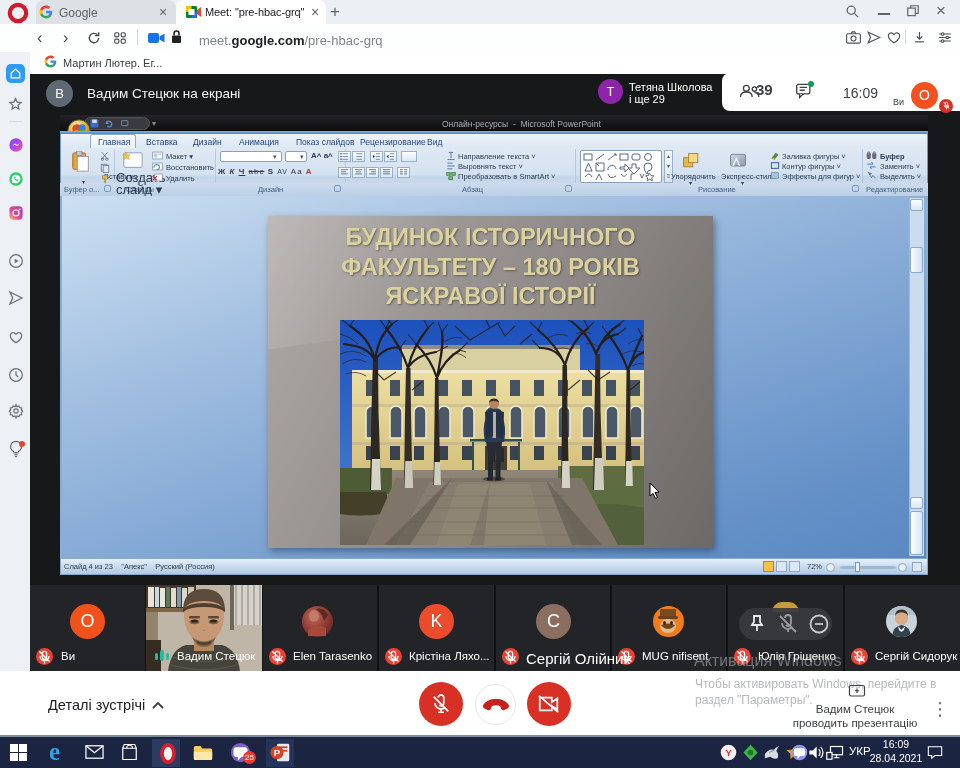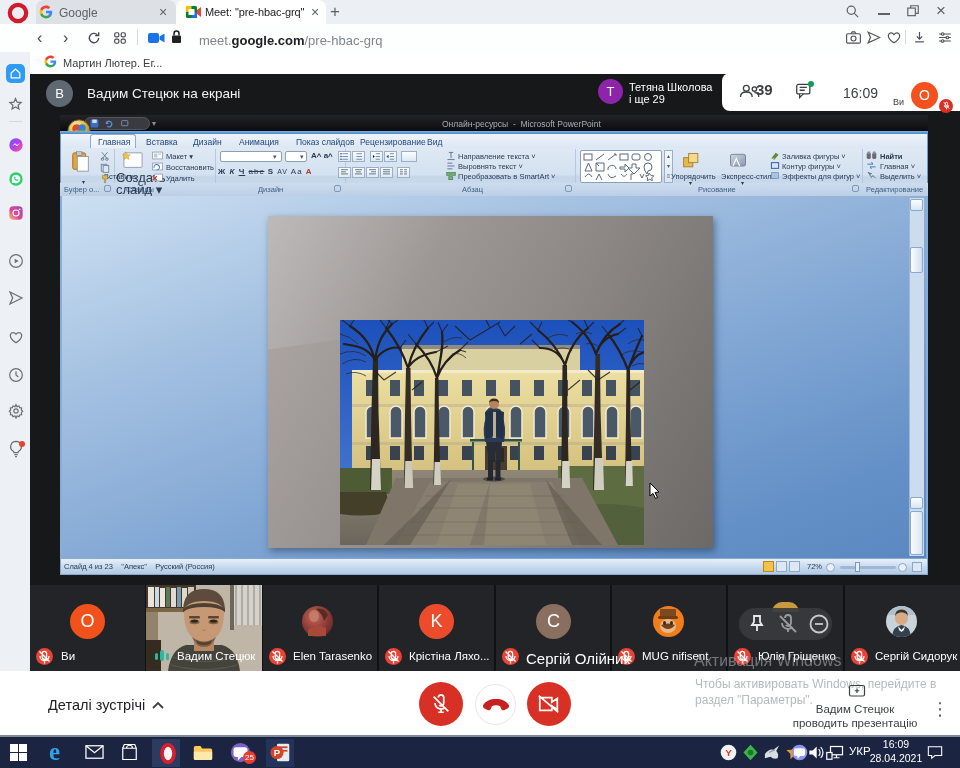--- a/index.html
+++ b/index.html
@@ -419,25 +419,25 @@
       <rect x="2" y="2" width="10" height="8" fill="#aac4de" stroke="#6a8ab0"></rect>
     </svg>
  <div class="abs" style="left:722px;top:57px;font-size:7.5px;color:#2a3a52;">Эффекты для фигур ˅</div>
 
  <svg class="abs" style="left:806px;top:36px" width="11" height="9" viewBox="0 0 16 12">
       <rect x="1" y="2" width="6" height="9" rx="2" fill="#6a6a72"></rect>
       <rect x="9" y="2" width="6" height="9" rx="2" fill="#6a6a72"></rect>
       <rect x="2" y="0" width="4" height="4" rx="1" fill="#8a8a92"></rect>
       <rect x="10" y="0" width="4" height="4" rx="1" fill="#8a8a92"></rect>
     </svg>
- <div class="abs" style="left:820px;top:37px;font-size:7.5px;color:#2a3a52;font-weight:bold;">Найти</div>
+ <div class="abs" style="left:820px;top:37px;font-size:7.5px;color:#2a3a52;font-weight:bold;">Буфер</div>
  <svg class="abs" style="left:806px;top:46px" width="11" height="9" viewBox="0 0 16 12">
       <path d="M2 4 h8 l-2 -3 M14 8 h-8 l2 3" fill="none" stroke="#3a7aba" stroke-width="1.4"></path>
     </svg>
- <div class="abs" style="left:820px;top:47px;font-size:7.5px;color:#2a3a52;">Главная ˅</div>
+ <div class="abs" style="left:820px;top:47px;font-size:7.5px;color:#2a3a52;">Заменить ˅</div>
  <svg class="abs" style="left:806px;top:56px" width="11" height="9" viewBox="0 0 16 12">
       <path d="M3 1 l5 8 2-3 4 4" fill="none" stroke="#5a6a7e" stroke-width="1.3"></path>
       <path d="M3 1 l6 2 -3 2z" fill="#5a6a7e"></path>
     </svg>
  <div class="abs" style="left:820px;top:57px;font-size:7.5px;color:#2a3a52;">Выделить ˅</div>
 
  <div class="abs" id="wkspace" style="left:0;top:81px;width:868px;height:362px;background:linear-gradient(160deg,#cde0f2 0%,#a3c0e1 30%,#7fa5d3 60%,#6390c7 85%,#5b88c0 100%);border-left:2px solid #87aed8;border-right:2px solid #87aed8;"></div>
 
  <div class="abs" style="left:0;top:443px;width:868px;height:17px;background:linear-gradient(#e7f0f9,#c3d7ec 60%,#b1c9e4);border:1px solid #8aa8cc;"></div>
  <div class="abs" style="left:4px;top:447px;font-size:7.5px;color:#2a3a4a;">Слайд 4 из 23&nbsp;&nbsp;&nbsp;&nbsp;"Апекс"&nbsp;&nbsp;&nbsp;&nbsp;Русский (Россия)</div>
@@ -452,20 +452,21 @@
  <div class="abs" style="left:852px;top:447px;width:10px;height:10px;background:#dde8f4;border:1px solid #8aa8cc;"></div>
 
  <div class="abs" style="left:849px;top:83px;width:15px;height:358px;background:#cadcee;border-left:1px solid #9fb8d8;"></div>
  <div class="abs" style="left:850px;top:84px;width:13px;height:12px;background:linear-gradient(#fdfeff,#d7e5f2);border:1px solid #8aa8cc;border-radius:2px;"></div>
  <div class="abs" style="left:850px;top:132px;width:13px;height:26px;background:linear-gradient(90deg,#fdfeff,#cfdfEF);border:1px solid #8aa8cc;border-radius:2px;"></div>
  <div class="abs" style="left:850px;top:382px;width:13px;height:12px;background:linear-gradient(#fdfeff,#d7e5f2);border:1px solid #8aa8cc;border-radius:2px;"></div>
  <div class="abs" style="left:850px;top:396px;width:13px;height:44px;background:linear-gradient(90deg,#fdfeff,#d7e5f2);border:1px solid #8aa8cc;border-radius:2px;"></div>
 
  <div class="abs" id="slide" style="left:208px;top:101px;width:445px;height:332px;background:linear-gradient(118deg,#b0aba9 0%,#9d9896 30%,#8d8886 55%,#7a7674 80%,#6d6967 100%);box-shadow:2px 3px 7px rgba(30,45,70,0.5);overflow:hidden;">
   <div class="abs" style="left:-60px;top:-40px;width:300px;height:160px;background:linear-gradient(125deg,rgba(255,255,255,0.25),rgba(255,255,255,0) 70%);transform:rotate(-8deg);"></div>
+  <div class="abs" style="left:0;top:7px;width:445px;text-align:center;font-weight:bold;font-size:23.5px;line-height:29.5px;color:#dbd29e;text-shadow:1px 1px 2px rgba(40,40,40,0.5);">БУДИНОК ІСТОРИЧНОГО<br>ФАКУЛЬТЕТУ – 180 РОКІВ<br>ЯСКРАВОЇ ІСТОРІЇ</div>
   <svg class="abs" style="left:72px;top:104px" width="304" height="225" viewBox="0 0 304 225">
    <defs>
     <linearGradient id="sky" x1="0" y1="0" x2="0" y2="1">
             <stop offset="0" stop-color="#1c50bb"></stop>
             <stop offset="1" stop-color="#4274cd"></stop>
           </linearGradient>
     <linearGradient id="wall" x1="0" y1="0" x2="0" y2="1">
             <stop offset="0" stop-color="#ecdfa2"></stop>
             <stop offset="1" stop-color="#d4c07e"></stop>
           </linearGradient>

